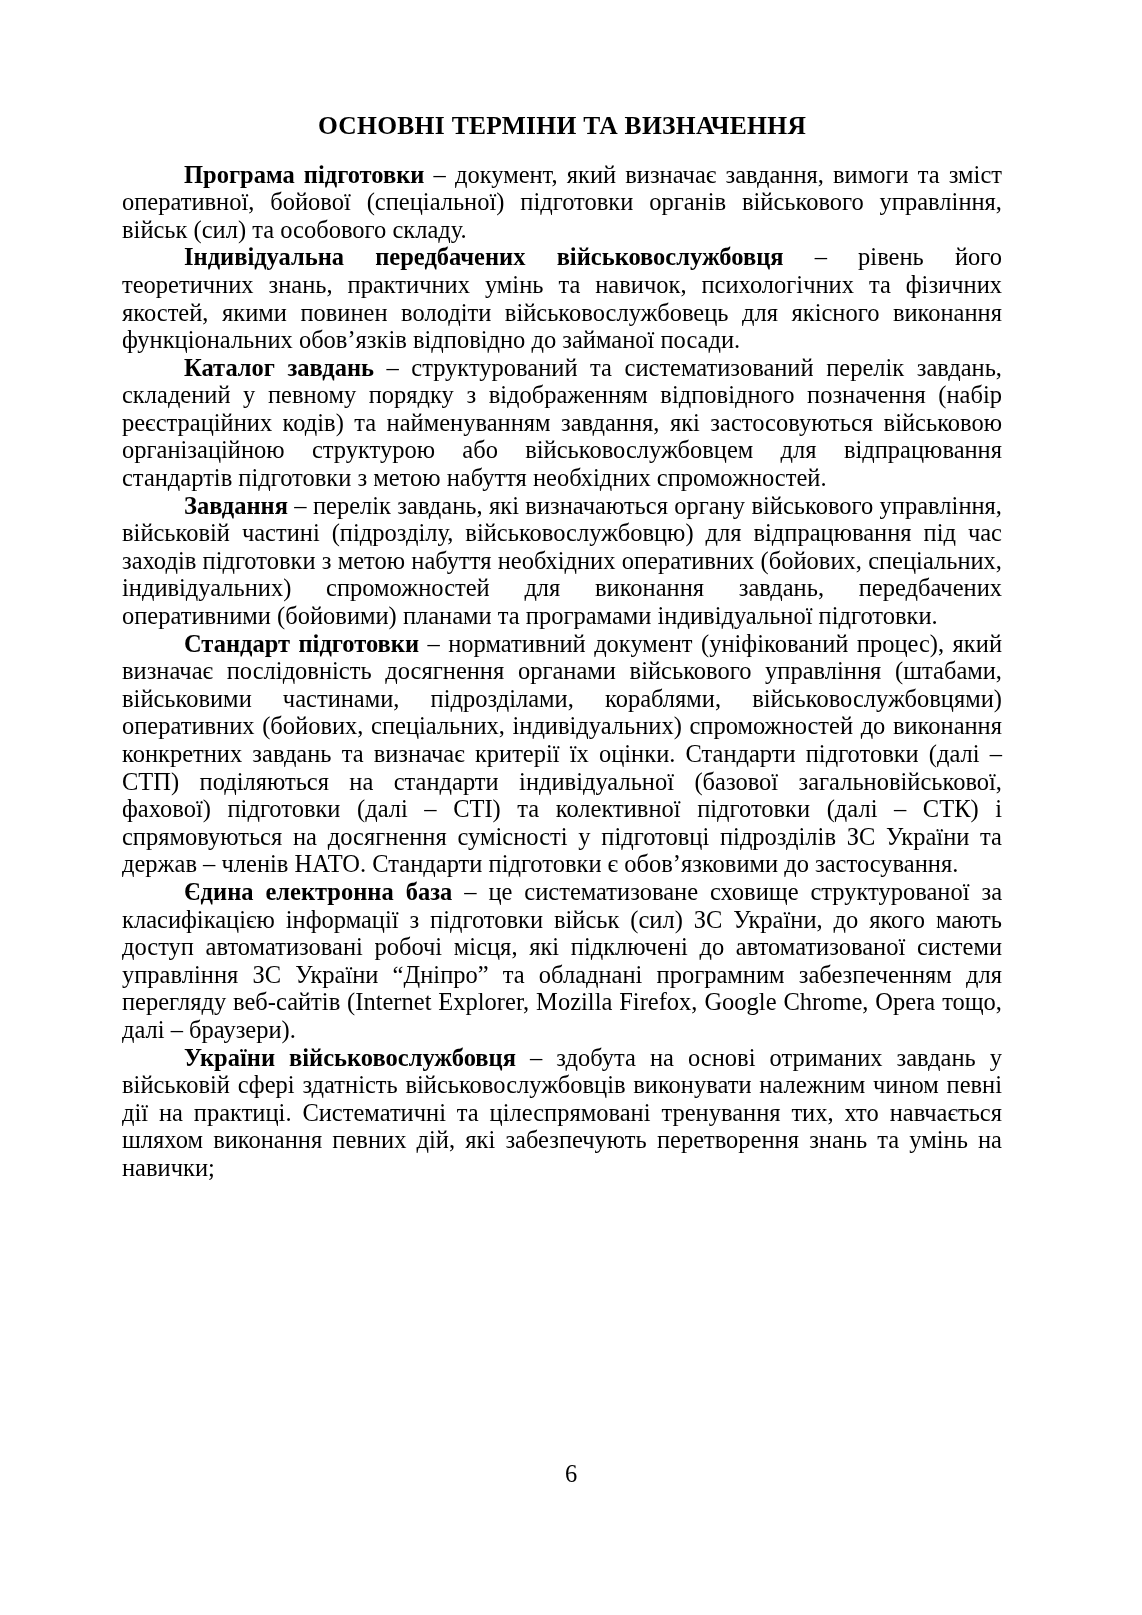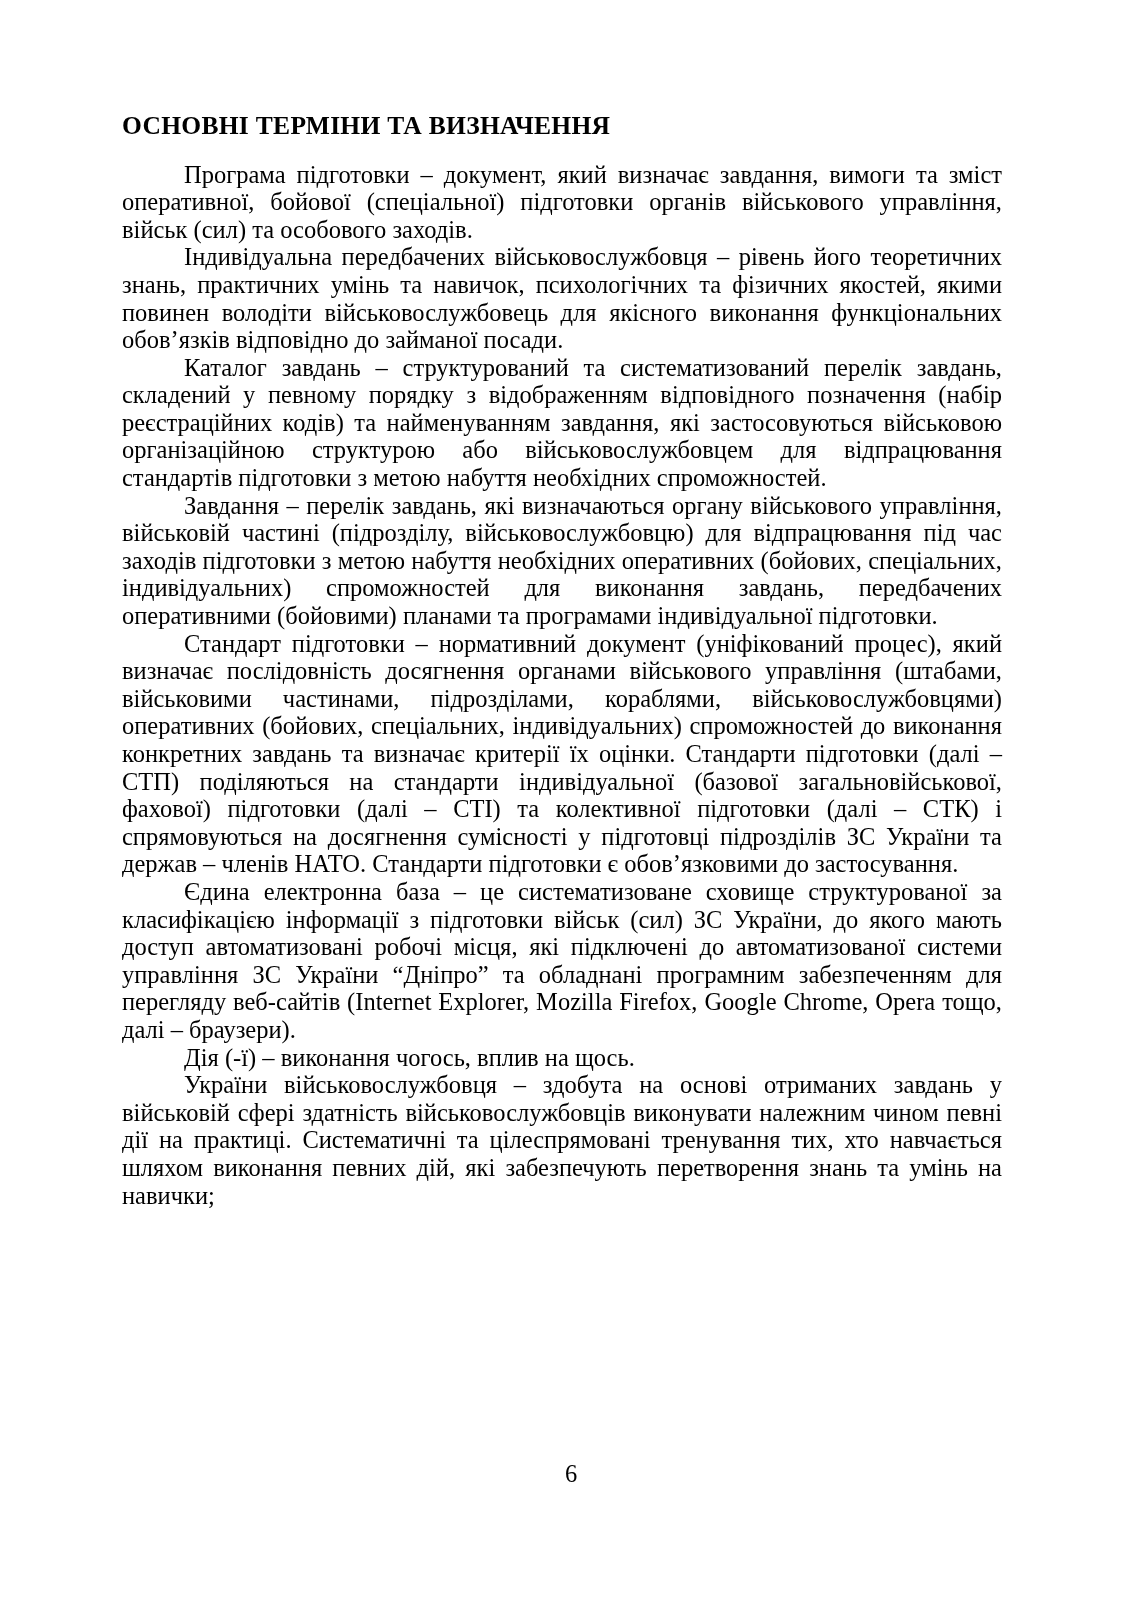--- a/index.html
+++ b/index.html
@@ -23,38 +23,38 @@
   }
   .content {
     position: absolute;
     left: 122px;
     top: 112px;
     width: 880px;
   }
   .doc-title {
     font-size: 25.5px;
     font-weight: bold;
-    text-align: left;
+    text-align: center;
     letter-spacing: 0.3px;
     line-height: 1.12;
     margin: 0 0 20px 0;
     white-space: nowrap;
   }
   .para {
     font-size: 24.5px;
     line-height: 27.6px;
     text-align: justify;
     text-justify: inter-word;
     text-indent: 62px;
     margin: 0;
     hyphens: none;
     word-spacing: 0px;
   }
   .para .term {
-    font-weight: normal;
+    font-weight: bold;
   }
   .page-number {
     position: absolute;
     left: 0;
     top: 1462px;
     width: 1142px;
     text-align: center;
     font-size: 24.5px;
     line-height: 1;
   }
@@ -64,21 +64,21 @@
 
 <div class="page">
 
   <div class="content">
 
     <h1 class="doc-title">ОСНОВНІ ТЕРМІНИ ТА ВИЗНАЧЕННЯ</h1>
 
     <div>
 
       <p class="para">
-        <span class="term">Програма підготовки</span><span> – документ, який визначає завдання, вимоги та зміст оперативної, бойової (спеціальної) підготовки органів військового управління, військ (сил) та особового заходів.</span>
+        <span class="term">Програма підготовки</span><span> – документ, який визначає завдання, вимоги та зміст оперативної, бойової (спеціальної) підготовки органів військового управління, військ (сил) та особового складу.</span>
       </p>
 
       <p class="para">
         <span class="term">Індивідуальна передбачених військовослужбовця</span><span> – рівень його теоретичних знань, практичних умінь та навичок, психологічних та фізичних якостей, якими повинен володіти військовослужбовець для якісного виконання функціональних обов’язків відповідно до займаної посади.</span>
       </p>
 
       <p class="para">
         <span class="term">Каталог завдань</span><span> – структурований та систематизований перелік завдань, складений у певному порядку з відображенням відповідного позначення (набір реєстраційних кодів) та найменуванням завдання, які застосовуються військовою організаційною структурою або військовослужбовцем для відпрацювання стандартів підготовки з метою набуття необхідних спроможностей.</span>
       </p>
 
@@ -88,23 +88,20 @@
 
       <p class="para">
         <span class="term">Стандарт підготовки</span><span> – нормативний документ (уніфікований процес), який визначає послідовність досягнення органами військового управління (штабами, військовими частинами, підрозділами, кораблями, військовослужбовцями) оперативних (бойових, спеціальних, індивідуальних) спроможностей до виконання конкретних завдань та визначає критерії їх оцінки. Стандарти підготовки (далі – СТП) поділяються на стандарти індивідуальної (базової загальновійськової, фахової) підготовки (далі – СТІ) та колективної підготовки (далі – СТК) і спрямовуються на досягнення сумісності у підготовці підрозділів ЗС України та держав – членів НАТО. Стандарти підготовки є обов’язковими до застосування.</span>
       </p>
 
       <p class="para">
         <span class="term">Єдина електронна база</span><span> – це систематизоване сховище структурованої за класифікацією інформації з підготовки військ (сил) ЗС України, до якого мають доступ автоматизовані робочі місця, які підключені до автоматизованої системи управління ЗС України “Дніпро” та обладнані програмним забезпеченням для перегляду веб-сайтів (Internet Explorer, Mozilla Firefox, Google Chrome, Opera тощо, далі – браузери).</span>
       </p>
 
 
-      <p class="para">
-        <span class="term">Дія (-ї)</span><span> – виконання чогось, вплив на щось.</span>
-      </p>
 
       <p class="para">
         <span class="term">України військовослужбовця</span><span> – здобута на основі отриманих завдань у військовій сфері здатність військовослужбовців виконувати належним чином певні дії на практиці. Систематичні та цілеспрямовані тренування тих, хто навчається шляхом виконання певних дій, які забезпечують перетворення знань та умінь на навички;</span>
       </p>
 
     </div>
   </div>
 
   <div class="page-number">6</div>
 

